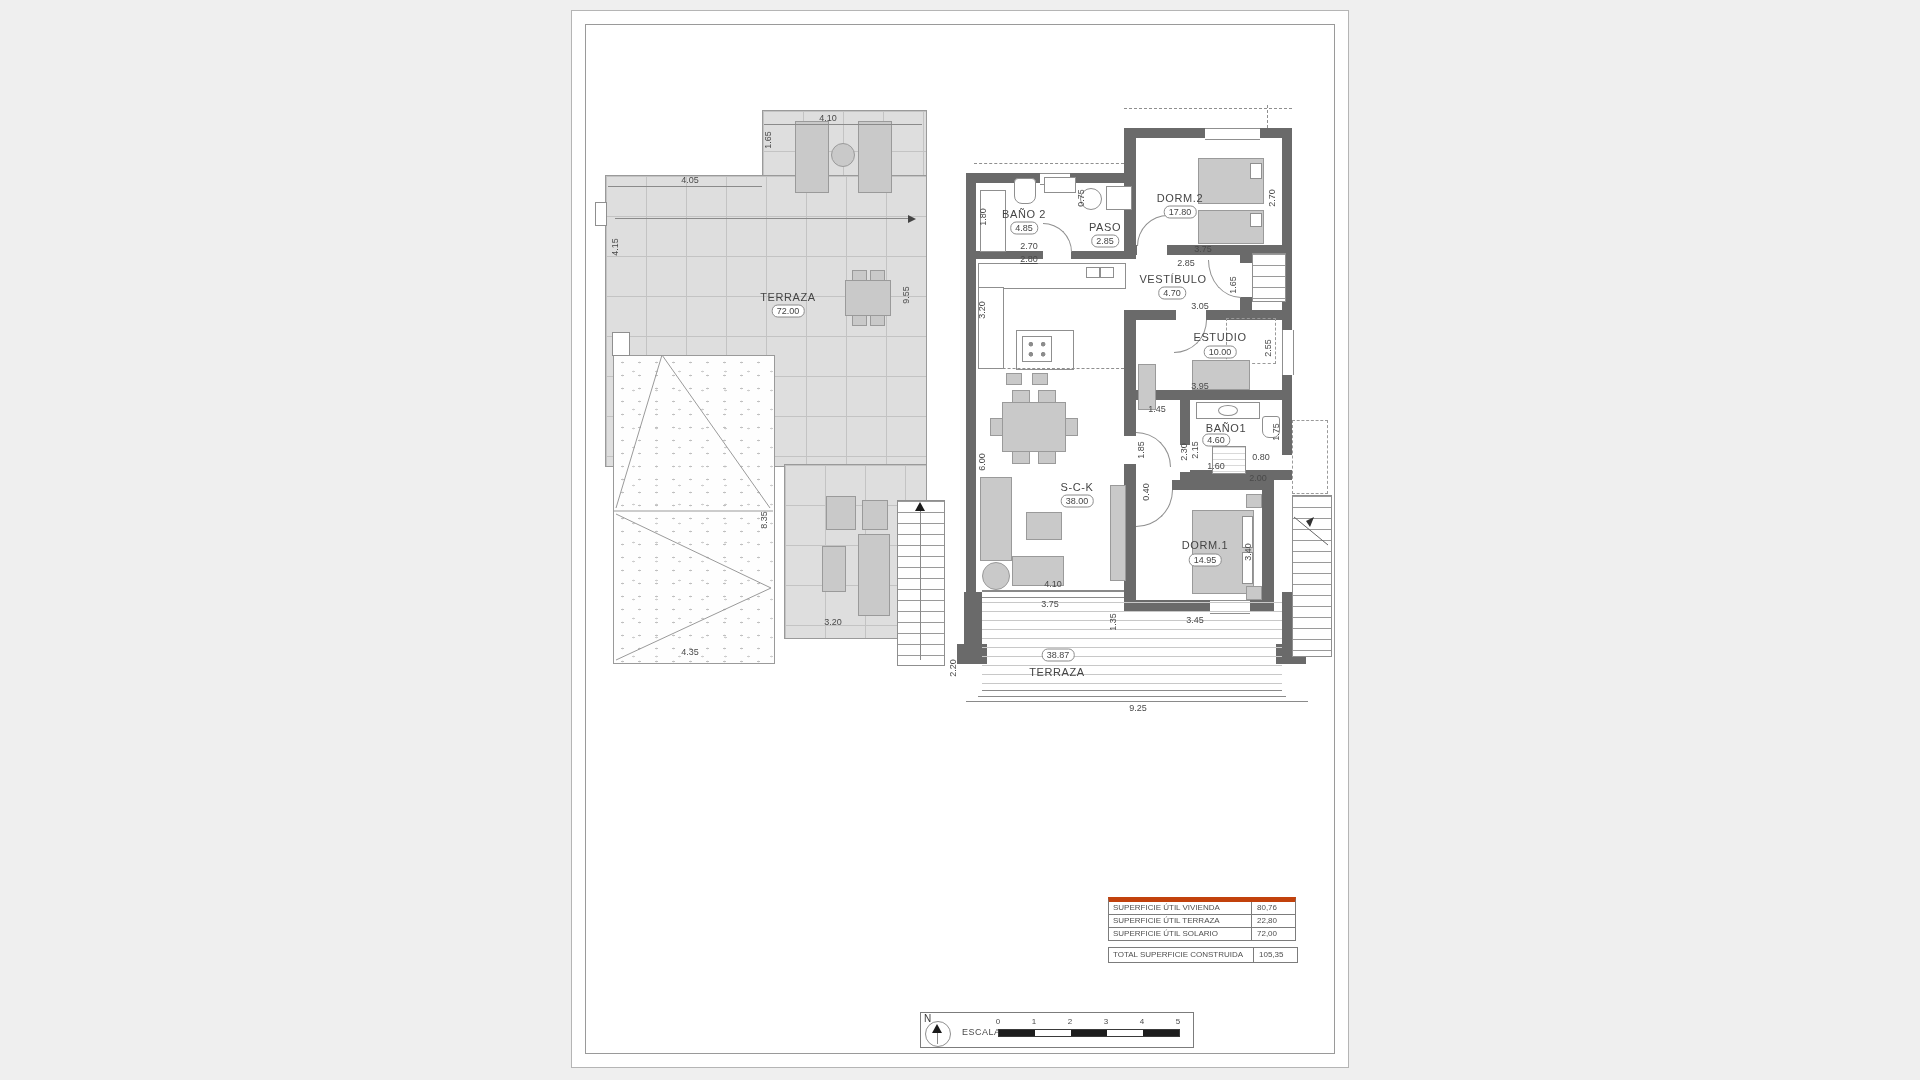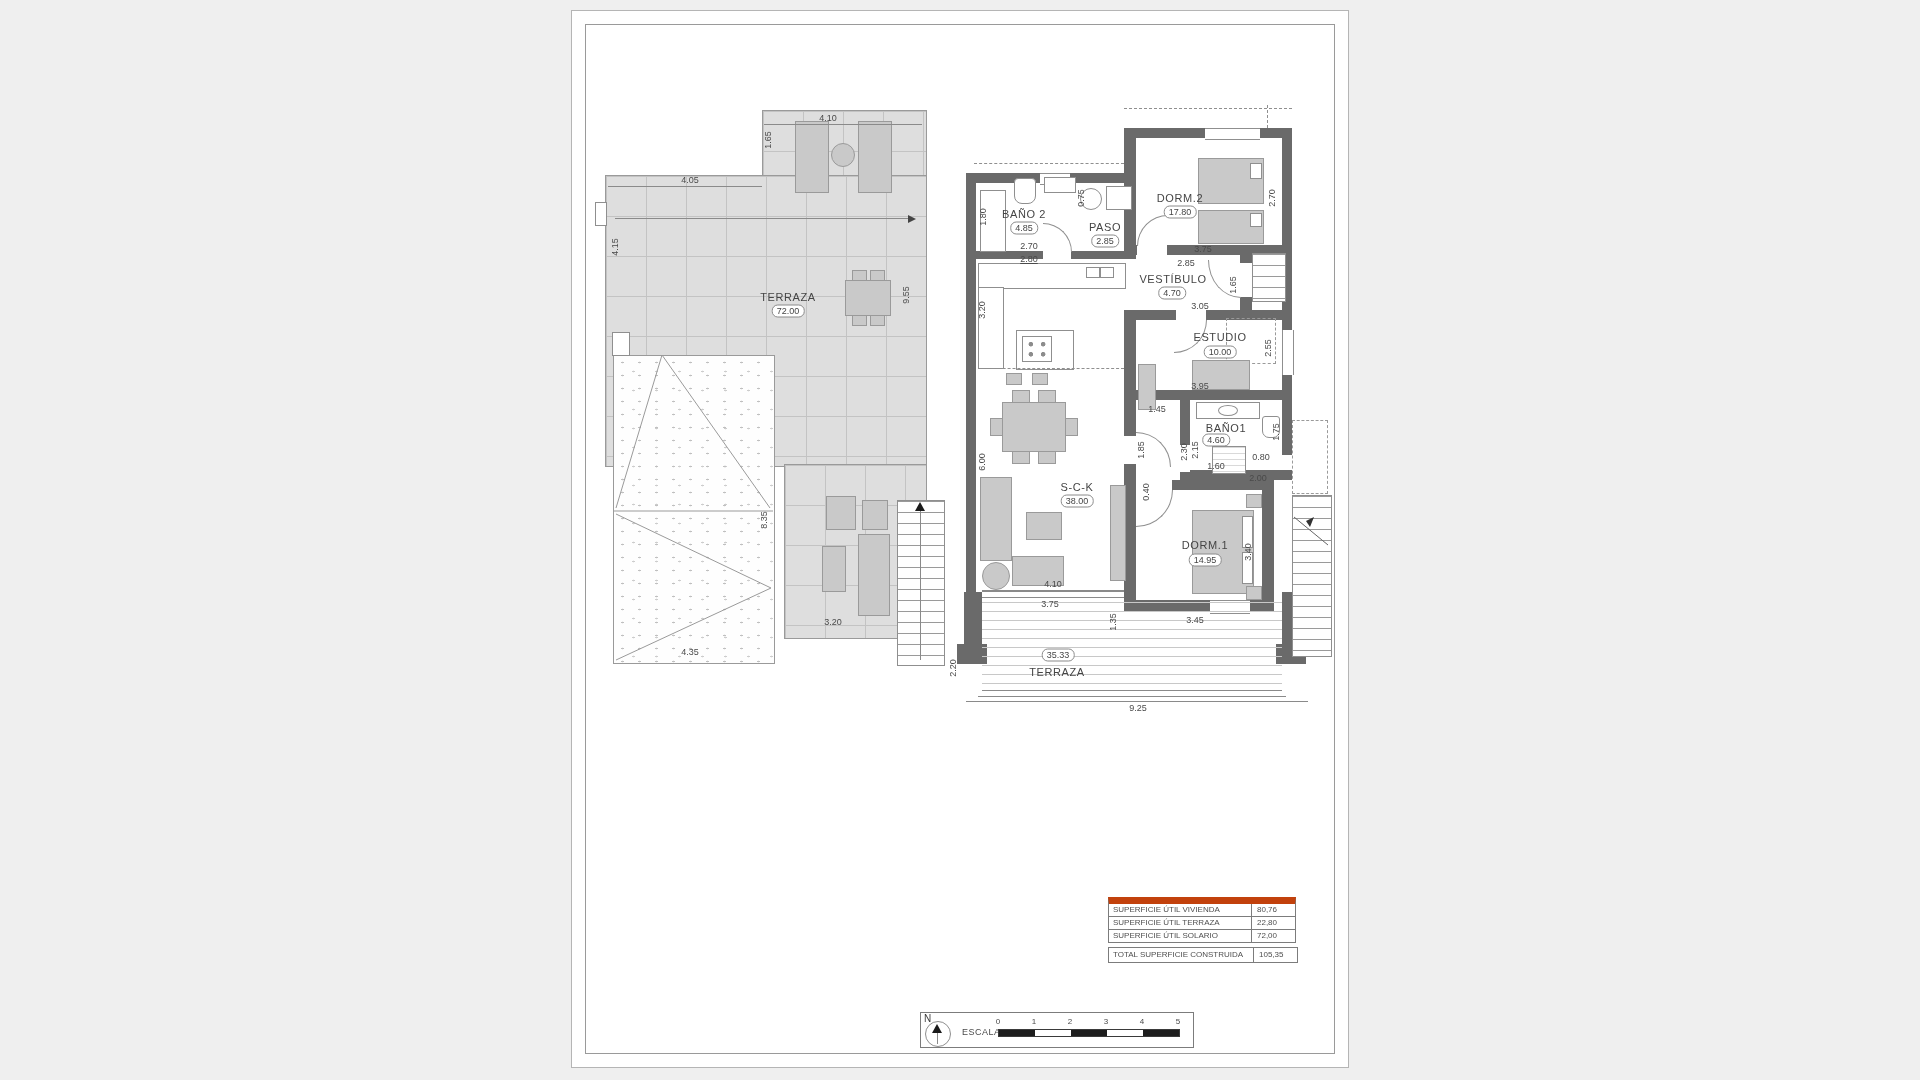--- a/index.html
+++ b/index.html
@@ -38,21 +38,21 @@
   .roomlbl{position:absolute;transform:translate(-50%,-50%);font-size:11px;letter-spacing:.6px;color:#454545;white-space:nowrap;text-align:right;}
   .areabox{position:absolute;transform:translate(-50%,-50%);font-size:9px;color:#454545;border:1px solid #8a8a8a;
            border-radius:6px;padding:0 4px;line-height:11px;background:#fff;white-space:nowrap;}
   .circle{position:absolute;border:1px solid #9a9a9a;border-radius:50%;background:#c9c9c9;}
   .ocircle{position:absolute;border:1px solid #8f8f8f;border-radius:50%;background:#fff;}
   .arrow-r{position:absolute;width:0;height:0;border-top:4px solid transparent;border-bottom:4px solid transparent;border-left:8px solid #444;}
   .arrow-u{position:absolute;width:0;height:0;border-left:5px solid transparent;border-right:5px solid transparent;border-bottom:9px solid #1a1a1a;}
   
   .stable{position:absolute;left:1108px;top:897px;width:188px;font-size:8px;color:#4f4f4f;}
   .stable .row{display:flex;border:1px solid #7c7c7c;border-top:none;height:12px;line-height:12px;background:#fff;}
-  .stable .row.first{border-top:7px solid #c2410c;}
+  .stable .row.first{border-top:5px solid #c2410c;}
   .stable .lbl{flex:1;padding-left:4px;border-right:1px solid #7c7c7c;overflow:hidden;}
   .stable .val{width:38px;padding-left:5px;}
   .totalrow{position:absolute;left:1108px;top:947px;width:188px;display:flex;border:1px solid #7c7c7c;
             height:14px;line-height:14px;font-size:8px;color:#4f4f4f;background:#fff;}
   
   .scalebox{position:absolute;left:920px;top:1012px;width:272px;height:34px;border:1px solid #7c7c7c;background:#fff;}
   .sbar{position:absolute;left:998px;top:1029px;width:180px;height:6px;border:1px solid #3a3a3a;background:#fff;}
   .sbar .seg{position:absolute;top:0;height:6px;background:#1d1d1d;}
   .stick{position:absolute;top:1017px;font-size:8px;color:#4a4a4a;transform:translateX(-50%);}
   .escala{position:absolute;left:962px;top:1027px;font-size:9px;color:#4a4a4a;letter-spacing:.5px;}
@@ -245,21 +245,21 @@
     <span class="areabox" style="left:1172px;top:293px;">4.70</span>
     <span class="roomlbl" style="left:1220px;top:337px;">ESTUDIO</span>
     <span class="areabox" style="left:1220px;top:352px;">10.00</span>
     <span class="roomlbl" style="left:1226px;top:428px;">BAÑO1</span>
     <span class="areabox" style="left:1216px;top:440px;">4.60</span>
     <span class="roomlbl" style="left:1205px;top:545px;">DORM.1</span>
     <span class="areabox" style="left:1205px;top:560px;">14.95</span>
     <span class="roomlbl" style="left:1077px;top:487px;">S-C-K</span>
     <span class="areabox" style="left:1077px;top:501px;">38.00</span>
     <span class="roomlbl" style="left:1057px;top:641px;margin-top:31px;">TERRAZA</span>
-    <span class="areabox" style="left:1058px;top:655px;">35.33</span>
+    <span class="areabox" style="left:1058px;top:655px;">38.87</span>
 
     <span class="dimv" style="left:983px;top:217px;">1.80</span>
     <span class="dimh" style="left:1029px;top:246px;">2.70</span>
     <span class="dimh" style="left:1029px;top:259px;text-decoration:underline;">2.80</span>
     <span class="dimv" style="left:1081px;top:198px;">0.75</span>
     <span class="dimv" style="left:1272px;top:198px;">2.70</span>
     <span class="dimh" style="left:1203px;top:249px;">3.75</span>
     <span class="dimh" style="left:1186px;top:263px;">2.85</span>
     <span class="dimh" style="left:1200px;top:306px;">3.05</span>
     <span class="dimv" style="left:1233px;top:285px;">1.65</span>

